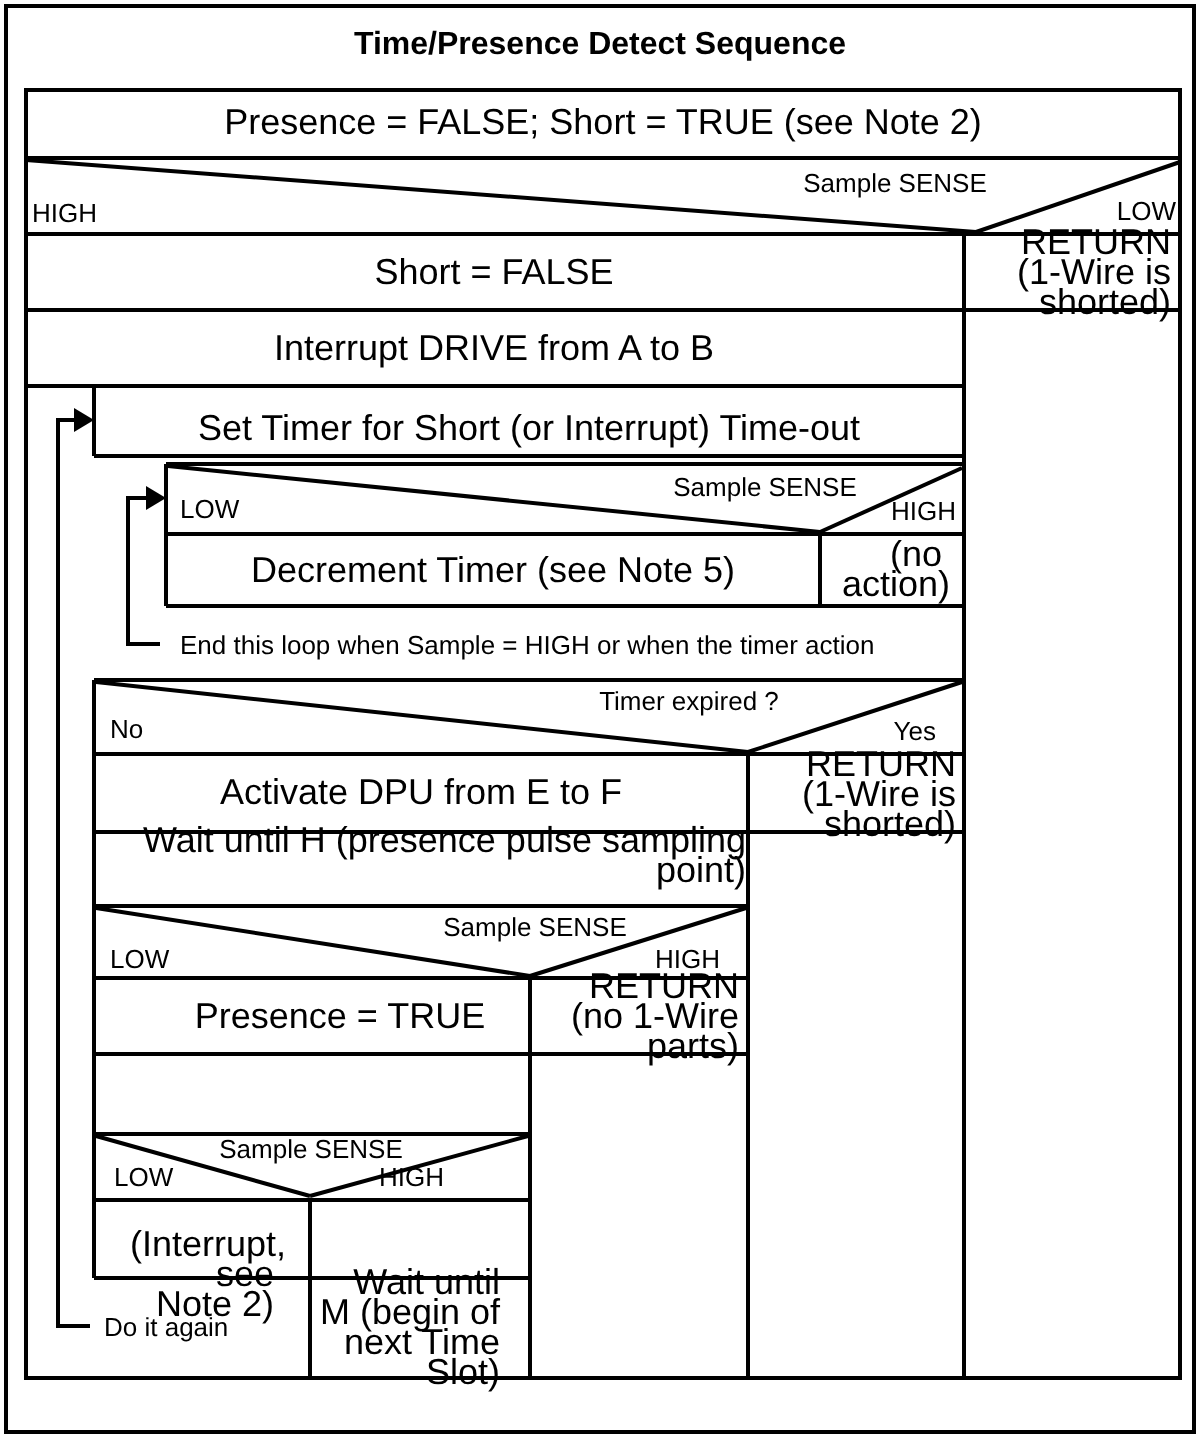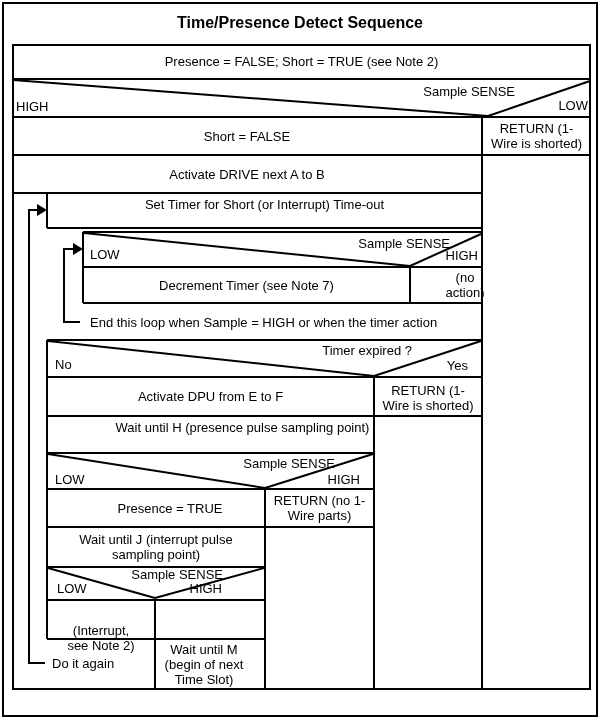--- a/index.html
+++ b/index.html
@@ -1,22 +1,22 @@
 <!DOCTYPE html>
 <html><head>
 <meta charset="utf-8">
 <style>
   html,body{margin:0;padding:0;background:#fff;}
   body{width:600px;height:719px;position:relative;font-family:"Liberation Sans",sans-serif;color:#000;overflow:hidden;}
   .stage{position:absolute;left:0;top:0;width:600px;height:719px;}
   svg.lines{position:absolute;left:0;top:0;}
   .title{position:absolute;left:12px;top:13px;width:576px;text-align:center;font-size:16px;font-weight:bold;line-height:19px;}
-  .box{position:absolute;display:flex;align-items:center;justify-content:center;text-align:center;font-size:13px;line-height:15px;}
+  .box{position:absolute;display:flex;align-items:center;justify-content:center;text-align:right;font-size:18px;line-height:15px;}
   .lbl{position:absolute;font-size:13px;line-height:15px;white-space:nowrap;}
-  .ctr{text-align:right;}
+  .ctr{text-align:center;}
   .rt{text-align:right;}
   .w50{width:50px;} .w72{width:72px;margin-top:36px;} .w90{width:90px;} .w92{width:92px;}
   .w98{width:98px;} .w100{width:100px;} .w190{width:190px;}
 </style>
 </head>
 <body>
 
 <div class="stage">
 
   <svg class="lines" width="600" height="719" viewBox="0 0 600 719">
@@ -86,58 +86,55 @@
 
   <div class="lbl ctr" style="left:380px;top:84px;width:135px;">Sample SENSE</div>
   <div class="lbl" style="left:16px;top:99px;">HIGH</div>
   <div class="lbl rt" style="left:548px;top:98px;width:40px;">LOW</div>
 
   <div class="box" style="left:13px;top:118px;width:468px;height:36px;">Short = FALSE</div>
   <div class="box" style="left:483px;top:118px;width:107px;height:36px;">
       <span class="w98">RETURN (1-Wire is shorted)</span>
     </div>
 
-  <div class="box" style="left:13px;top:156px;width:468px;height:36px;">Activate DRIVE next A to B</div>
+  <div class="box" style="left:13px;top:156px;width:468px;height:36px;">Interrupt DRIVE from A to B</div>
 
-  <div class="box" style="left:48px;top:194px;width:433px;height:20px;">Set Timer for Short (or Interrupt) Time-out</div>
+  <div class="box" style="left:48px;top:204px;width:433px;height:20px;">Set Timer for Short (or Interrupt) Time-out</div>
 
   <div class="lbl ctr" style="left:315px;top:236px;width:135px;">Sample SENSE</div>
   <div class="lbl" style="left:90px;top:247px;">LOW</div>
   <div class="lbl rt" style="left:440px;top:248px;width:38px;">HIGH</div>
 
-  <div class="box" style="left:84px;top:268px;width:325px;height:34px;">Decrement Timer (see Note 7)</div>
-  <div class="box" style="left:411px;top:268px;width:70px;height:34px;margin-left:19px;">
+  <div class="box" style="left:84px;top:268px;width:325px;height:34px;">Decrement Timer (see Note 5)</div>
+  <div class="box" style="left:411px;top:268px;width:70px;height:34px;">
       <span class="w50">(no action)</span>
     </div>
 
   <div class="lbl" style="left:90px;top:315px;">End this loop when Sample = HIGH or when the timer action</div>
 
   <div class="lbl ctr" style="left:277px;top:343px;width:135px;">Timer expired ?</div>
   <div class="lbl" style="left:55px;top:357px;">No</div>
   <div class="lbl rt" style="left:432px;top:358px;width:36px;">Yes</div>
 
   <div class="box" style="left:48px;top:378px;width:325px;height:37px;">Activate DPU from E to F</div>
   <div class="box" style="left:375px;top:378px;width:106px;height:39px;">
       <span class="w100">RETURN (1-Wire is shorted)</span>
     </div>
 
-  <div class="box" style="left:48px;top:417px;width:325px;height:21px;padding-left:32px;">Wait until H (presence pulse sampling point)</div>
+  <div class="box" style="left:48px;top:417px;width:325px;height:21px;">Wait until H (presence pulse sampling point)</div>
 
   <div class="lbl ctr" style="left:200px;top:456px;width:135px;">Sample SENSE</div>
   <div class="lbl" style="left:55px;top:472px;">LOW</div>
   <div class="lbl rt" style="left:322px;top:472px;width:38px;">HIGH</div>
 
   <div class="box" style="left:48px;top:490px;width:216px;height:36px;margin-left:14px;">Presence = TRUE</div>
   <div class="box" style="left:266px;top:490px;width:107px;height:36px;">
       <span class="w100">RETURN (no 1-Wire parts)</span>
     </div>
 
-  <div class="box" style="left:48px;top:528px;width:216px;height:38px;">
-      <span class="w190">Wait until J (interrupt pulse sampling point)</span>
-    </div>
 
   <div class="lbl ctr" style="left:88px;top:567px;width:135px;">Sample SENSE</div>
   <div class="lbl" style="left:57px;top:581px;">LOW</div>
   <div class="lbl rt" style="left:186px;top:581px;width:36px;">HIGH</div>
 
   <div class="box" style="left:48px;top:601px;width:106px;height:37px;">
       <span class="w72">(Interrupt, see Note 2)</span>
     </div>
   <div class="box" style="left:156px;top:640px;width:96px;height:48px;">
       <span class="w92">Wait until M (begin of next Time Slot)</span>

